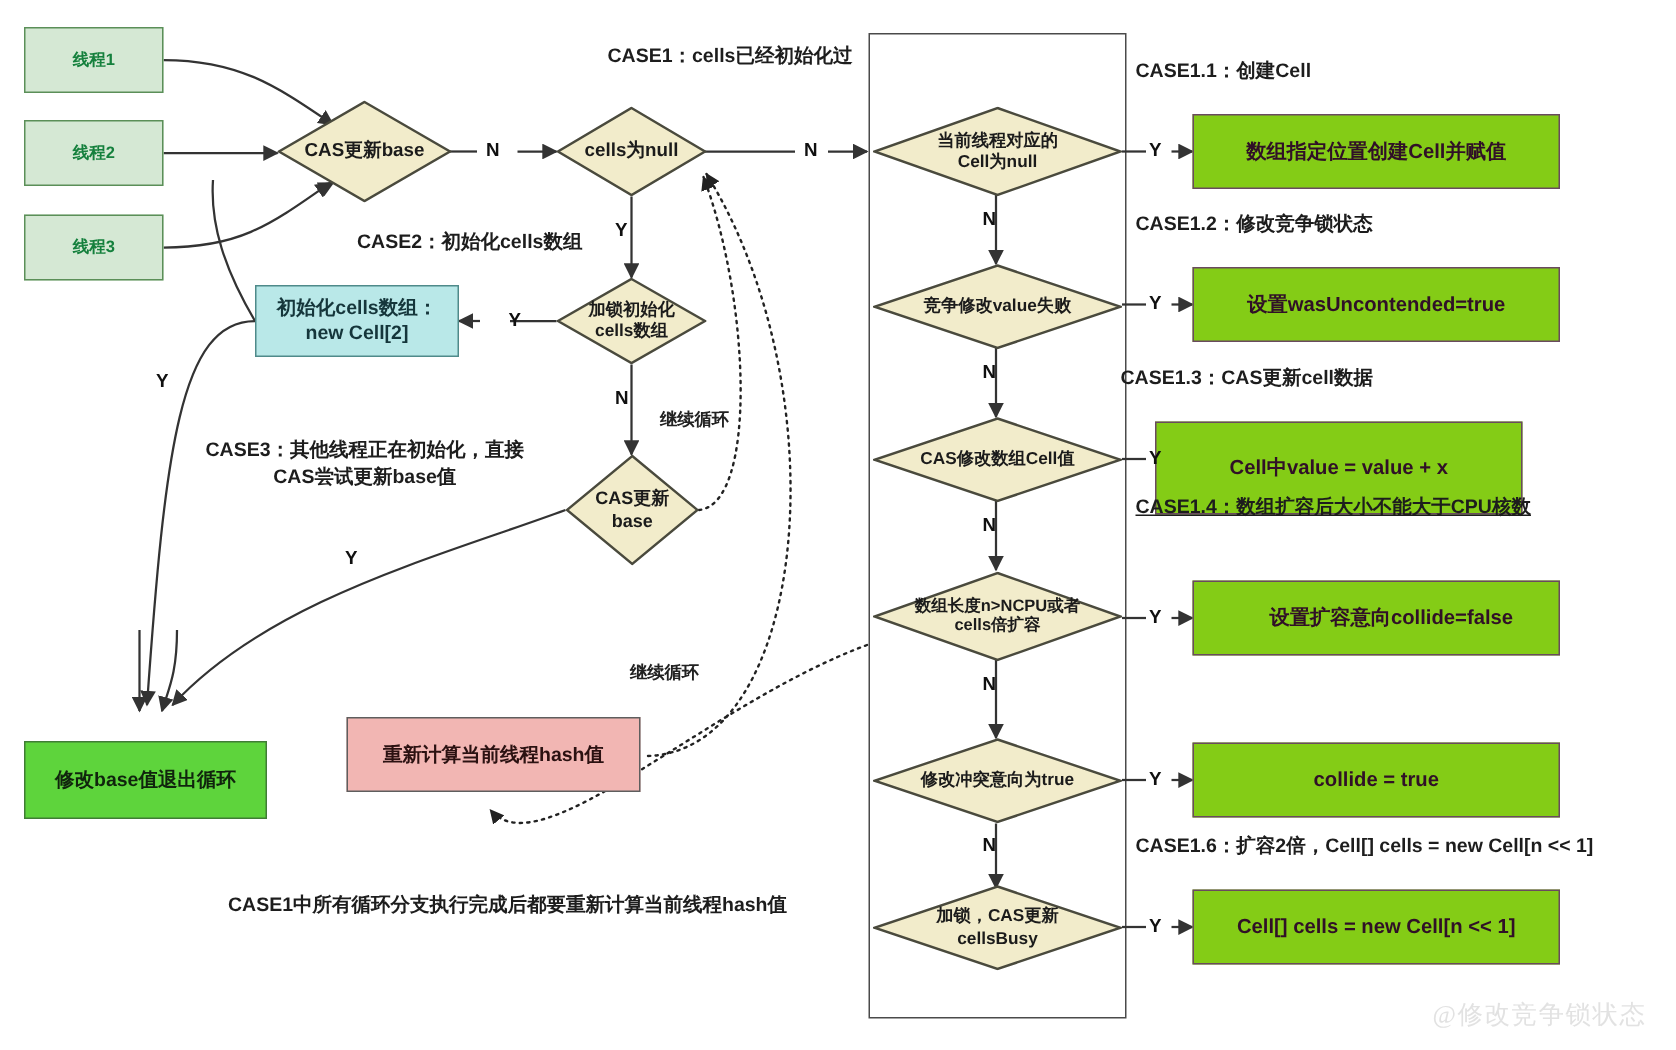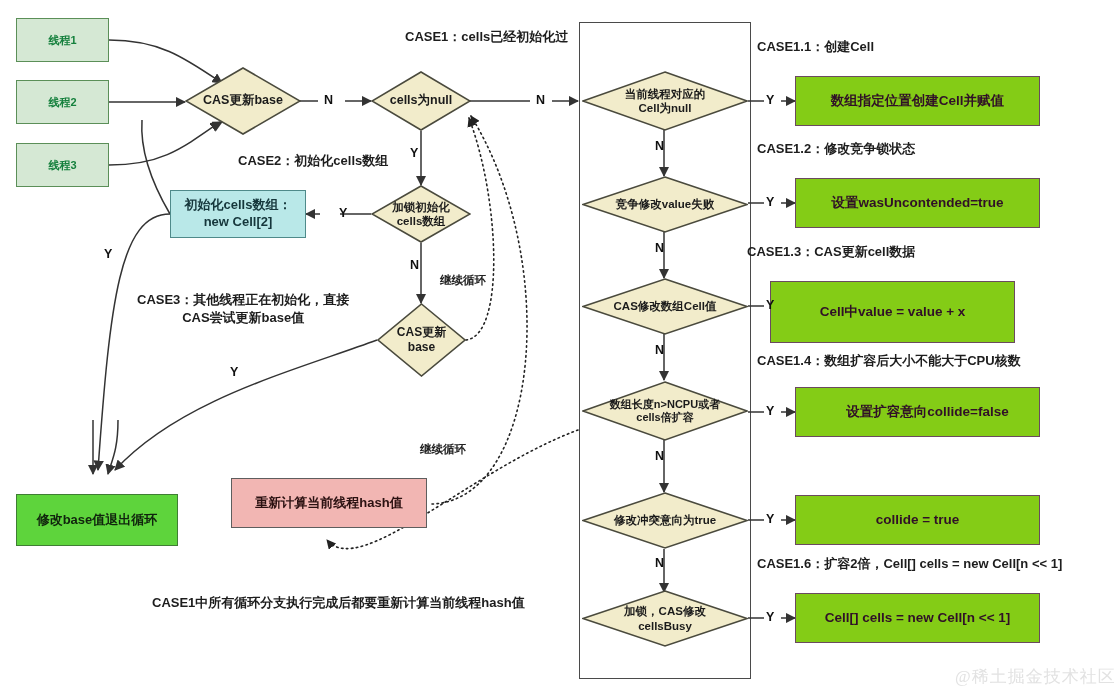--- a/index.html
+++ b/index.html
@@ -237,21 +237,21 @@
     <svg width="166" height="57" viewBox="0 0 166 57">
         <polygon points="83,1 165,28.5 83,56 1,28.5" fill="#f2eccb" stroke="#4a4a3d" stroke-width="1.6"></polygon>
       </svg>
     <div class="dlabel" style="font-size:11.5px">修改冲突意向为true</div>
   </div>
 
   <div class="diamond" style="left:582px;top:590px;width:166px;height:57px;">
     <svg width="166" height="57" viewBox="0 0 166 57">
         <polygon points="83,1 165,28.5 83,56 1,28.5" fill="#f2eccb" stroke="#4a4a3d" stroke-width="1.6"></polygon>
       </svg>
-    <div class="dlabel" style="font-size:11.5px">加锁，CAS修改
+    <div class="dlabel" style="font-size:11.5px">加锁，CAS更新
 cellsBusy</div>
   </div>
 
   <div class="node rect cyanbox" style="left:170px;top:190px;width:136px;height:48px;">初始化cells数组：
 new Cell[2]</div>
 
   <div class="node rect exitbox" style="left:16px;top:474px;width:162px;height:52px;margin-top:20px;">修改base值退出循环</div>
 
   <div class="node rect salmonbox" style="left:231px;top:478px;width:196px;height:50px;">重新计算当前线程hash值</div>
 
@@ -263,21 +263,21 @@
   <div class="node rect pinkbox" style="left:795px;top:593px;width:245px;height:50px;">Cell[] cells = new Cell[n &lt;&lt; 1]</div>
 
   <div class="caption cap-case" style="left:405px;top:28px;">CASE1：cells已经初始化过</div>
   <div class="caption cap-case" style="left:238px;top:152px;">CASE2：初始化cells数组</div>
   <div class="caption cap-case" style="left:137px;top:291px;text-align:center;">CASE3：其他线程正在初始化，直接
 CAS尝试更新base值</div>
 
   <div class="caption cap-case" style="left:757px;top:38px;">CASE1.1：创建Cell</div>
   <div class="caption cap-case" style="left:757px;top:140px;">CASE1.2：修改竞争锁状态</div>
   <div class="caption cap-case" style="left:747px;top:243px;">CASE1.3：CAS更新cell数据</div>
-  <div class="caption cap-case" style="left:757px;top:352px;">CASE1.4：数组扩容后大小不能大于CPU核数</div>
+  <div class="caption cap-case" style="left:757px;top:329px;text-decoration:underline;">CASE1.4：数组扩容后大小不能大于CPU核数</div>
   <div class="caption cap-case" style="left:757px;top:555px;">CASE1.6：扩容2倍，Cell[] cells = new Cell[n &lt;&lt; 1]</div>
 
   <div class="caption cap-small" style="left:440px;top:273px;">继续循环</div>
   <div class="caption cap-small" style="left:420px;top:442px;">继续循环</div>
 
   <div class="caption cap-case" style="left:152px;top:594px;">CASE1中所有循环分支执行完成后都要重新计算当前线程hash值</div>
 
   <div class="edgelabel" style="left:324px;top:93px;">N</div>
   <div class="edgelabel" style="left:536px;top:93px;">N</div>
   <div class="edgelabel" style="left:410px;top:146px;">Y</div>
@@ -291,15 +291,15 @@
   <div class="edgelabel" style="left:766px;top:195px;">Y</div>
   <div class="edgelabel" style="left:655px;top:241px;">N</div>
   <div class="edgelabel" style="left:766px;top:298px;">Y</div>
   <div class="edgelabel" style="left:655px;top:343px;">N</div>
   <div class="edgelabel" style="left:766px;top:404px;">Y</div>
   <div class="edgelabel" style="left:655px;top:449px;">N</div>
   <div class="edgelabel" style="left:766px;top:512px;">Y</div>
   <div class="edgelabel" style="left:655px;top:556px;">N</div>
   <div class="edgelabel" style="left:766px;top:610px;">Y</div>
 
-  <div class="watermark" style="left:955px;top:665px;">@稀土掘金技术社区</div>
+  <div class="watermark" style="left:955px;top:665px;">@修改竞争锁状态</div>
 
 </div>
 
 </body></html>

